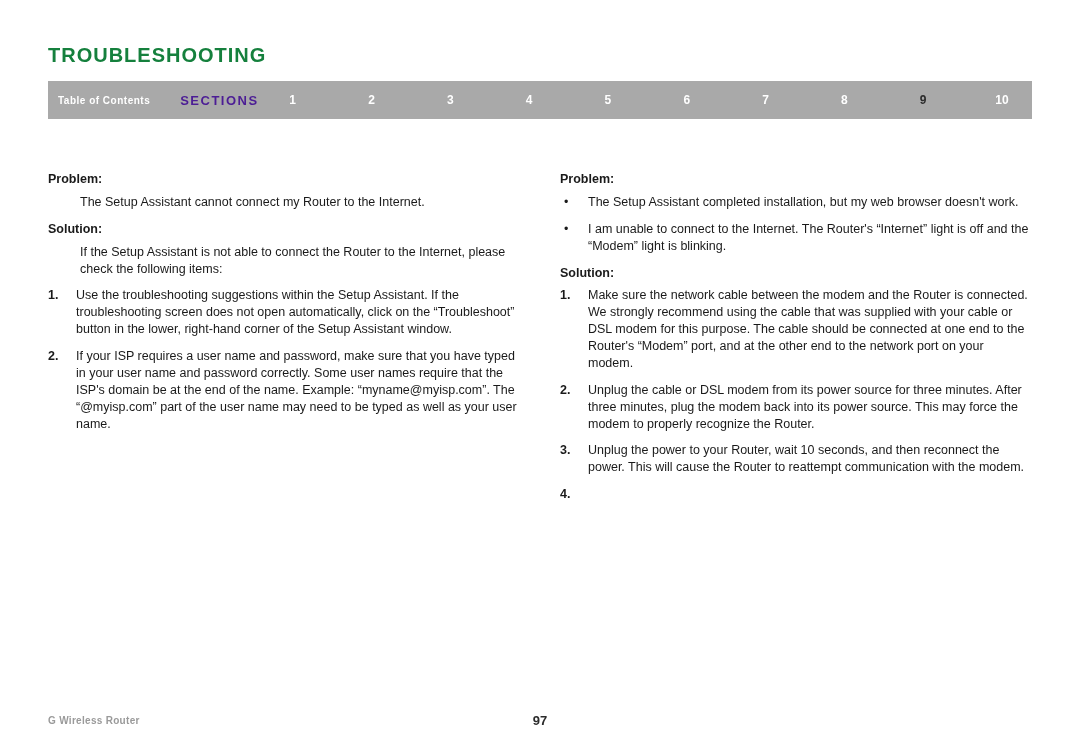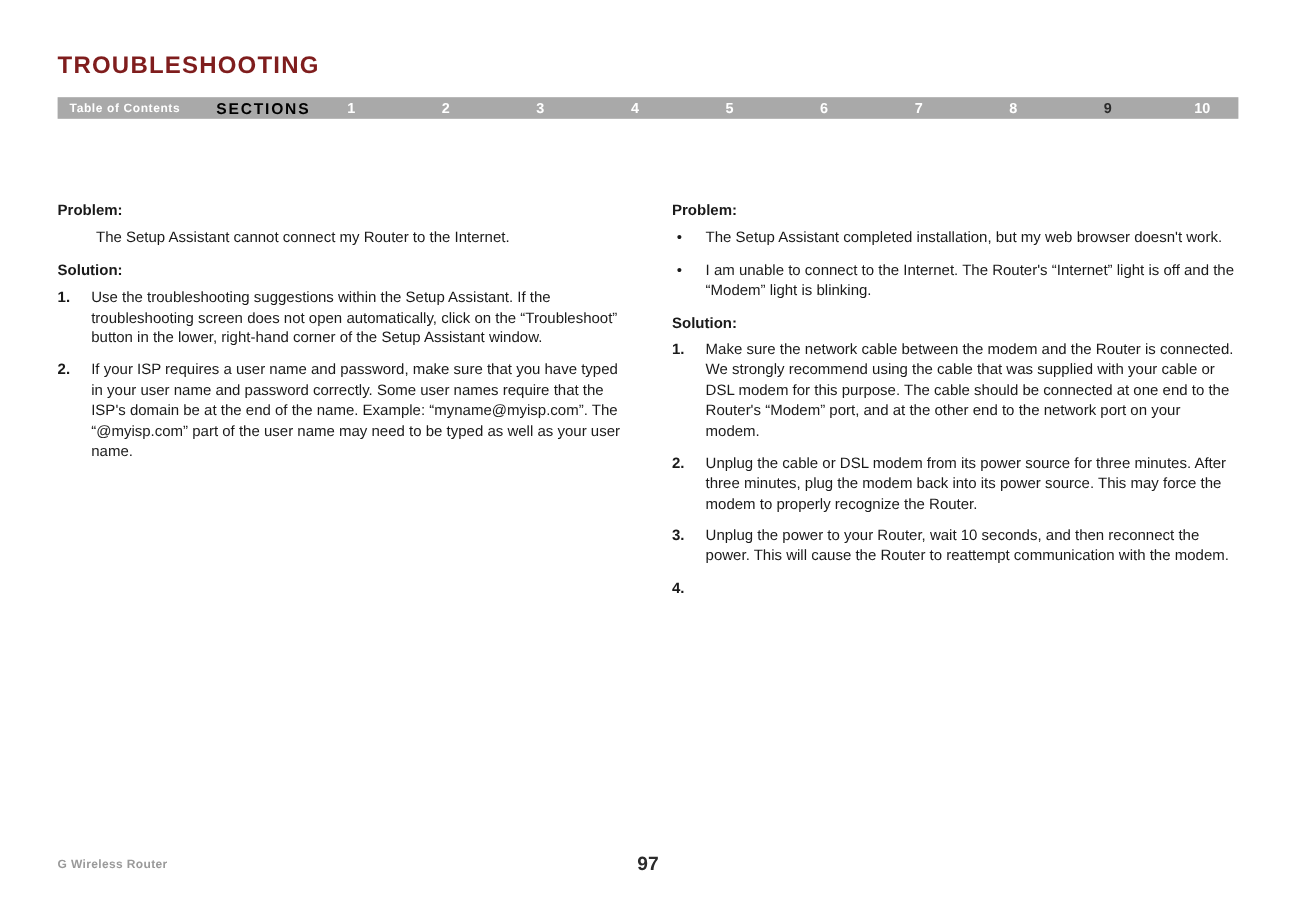--- a/index.html
+++ b/index.html
@@ -11,42 +11,42 @@
     color: #1a1a1a;
     position: relative;
   }
   .page {
     padding: 44px 48px 0 48px;
   }
   .title {
     font-size: 20px;
     font-weight: bold;
     letter-spacing: 1px;
-    color: #7f1d1d;
+    color: #15803d;
     margin-bottom: 14px;
   }
   .navbar {
     background: #a9a9a9;
-    height: 18px;
+    height: 38px;
     display: flex;
     align-items: center;
     font-size: 11px;
     font-weight: bold;
     color: #fff;
     padding: 0 10px;
   }
   .toc {
     color: #fff;
     font-size: 10px;
     letter-spacing: 0.5px;
     margin-right: 30px;
     white-space: nowrap;
   }
   .sections-label {
-    color: #000000;
+    color: #4c1d95;
     font-size: 13px;
     letter-spacing: 1.5px;
     margin-right: 24px;
   }
   .nav-nums {
     flex: 1;
     display: flex;
     justify-content: space-between;
     padding-right: 10px;
   }
@@ -68,21 +68,21 @@
     line-height: 1.35;
   }
   .col {
     flex: 1;
     min-width: 0;
   }
   .lbl {
     font-weight: bold;
     margin-bottom: 6px;
   }
-  .lbl:first-child { margin-top: 16px; }
+  .lbl:first-child { margin-top: 0; }
   .para { margin-bottom: 10px; margin-left: 32px; }
   ul.bullets {
     list-style: none;
     padding-left: 0;
     margin-bottom: 10px;
   }
   ul.bullets li {
     display: flex;
     margin-bottom: 10px;
   }
@@ -114,21 +114,21 @@
     display: flex;
     align-items: center;
     font-size: 10px;
     color: #9a9a9a;
   }
   .footer .prod { letter-spacing: 0.3px; font-weight: bold; }
   .footer .pg {
     position: absolute;
     left: 0; right: 0;
     text-align: center;
-    font-size: 16px;
+    font-size: 13px;
     font-weight: bold;
     color: #2b2b2b;
   }
 </style>
 </head>
 <body>
 
 <div class="page">
   <div class="title">TROUBLESHOOTING</div>
 
@@ -149,20 +149,21 @@
     </div>
   </div>
 
   <div class="content">
 
     <div class="col">
       <div class="lbl">Problem:</div>
       <div class="para">The Setup Assistant cannot connect my Router to the Internet.</div>
 
       <div class="lbl">Solution:</div>
+      <div class="para">If the Setup Assistant is not able to connect the Router to the Internet, please check the following items:</div>
 
       <ol class="steps">
         <li>
           <span class="num">1.</span>
           <span>Use the troubleshooting suggestions within the Setup Assistant. If the troubleshooting screen does not open automatically, click on the “Troubleshoot” button in the lower, right-hand corner of the Setup Assistant window.</span>
         </li>
         <li>
           <span class="num">2.</span>
           <span>If your ISP requires a user name and password, make sure that you have typed in your user name and password correctly. Some user names require that the ISP's domain be at the end of the name. Example: “myname@myisp.com”. The “@myisp.com” part of the user name may need to be typed as well as your user name.</span>
         </li>

